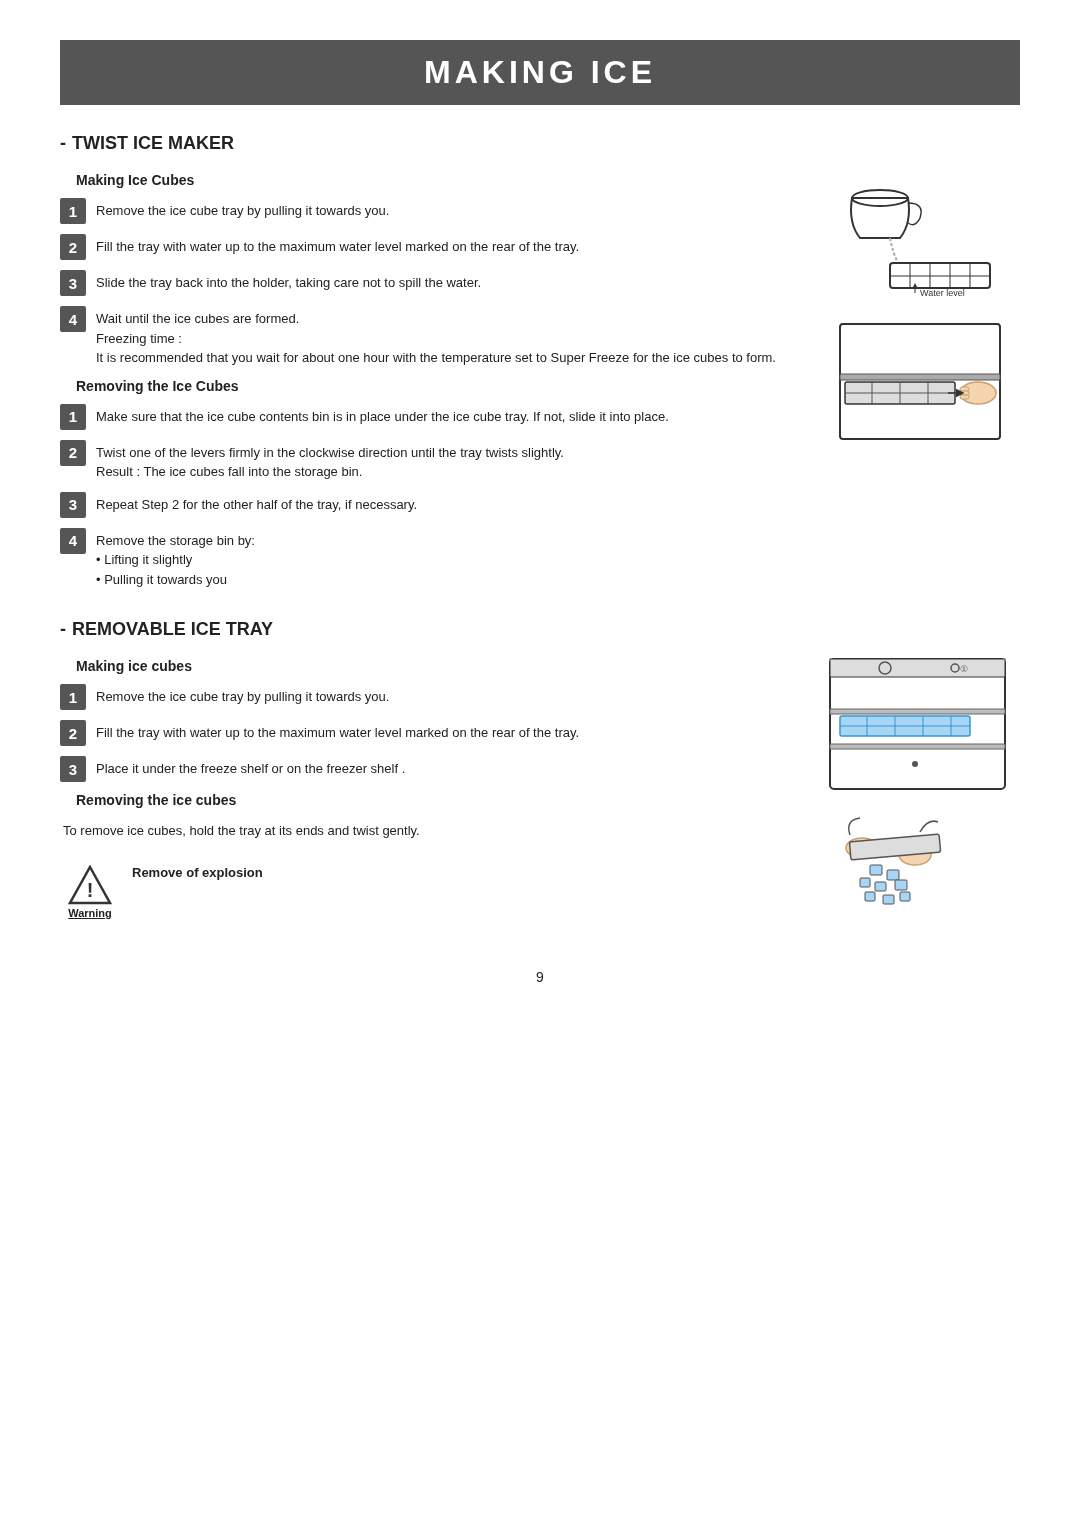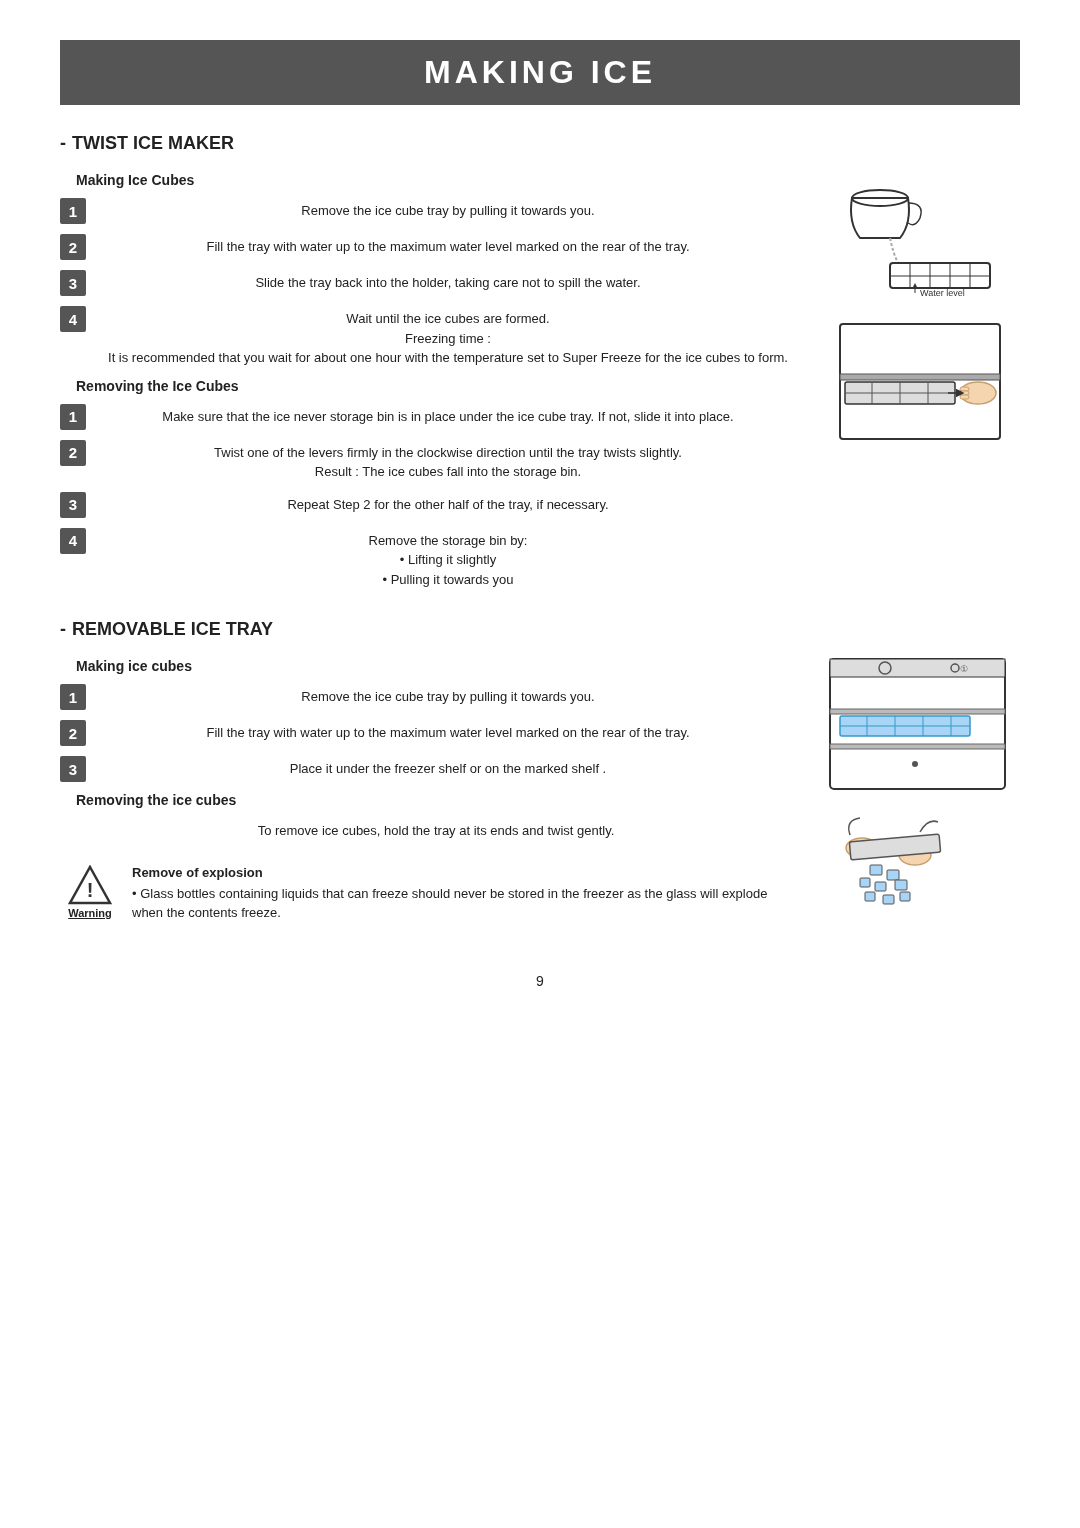--- a/index.html
+++ b/index.html
@@ -75,21 +75,20 @@
       align-items: center;
       justify-content: center;
       flex-shrink: 0;
       border-radius: 2px;
     }
 
     .step-text {
       flex: 1;
       padding-top: 3px;
       line-height: 1.5;
-      text-align: center;
     }
 
     
     .section-block {
       margin-bottom: 20px;
     }
 
     
     .warning-box {
       display: flex;
@@ -197,21 +196,21 @@
             Wait until the ice cubes are formed.<br>
             Freezing time :<br>
             It is recommended that you wait for about one hour with the temperature set to Super Freeze for the ice cubes to form.
           </div>
         </div>
 
         <div class="sub-heading">Removing the Ice Cubes</div>
 
         <div class="step">
           <div class="step-number">1</div>
-          <div class="step-text">Make sure that the ice never storage bin is in place under the ice cube tray. If not, slide it into place.</div>
+          <div class="step-text">Make sure that the ice cube contents bin is in place under the ice cube tray. If not, slide it into place.</div>
         </div>
         <div class="step">
           <div class="step-number">2</div>
           <div class="step-text">
             Twist one of the levers firmly in the clockwise direction until the tray twists slightly.<br>
             Result : The ice cubes fall into the storage bin.
           </div>
         </div>
         <div class="step">
           <div class="step-number">3</div>
@@ -287,37 +286,36 @@
         <div class="step">
           <div class="step-number">1</div>
           <div class="step-text">Remove the ice cube tray by pulling it towards you.</div>
         </div>
         <div class="step">
           <div class="step-number">2</div>
           <div class="step-text">Fill the tray with water up to the maximum water level marked on the rear of the tray.</div>
         </div>
         <div class="step">
           <div class="step-number">3</div>
-          <div class="step-text">Place it under the freezer shelf or on the marked shelf .</div>
+          <div class="step-text">Place it under the freeze shelf or on the freezer shelf .</div>
         </div>
 
         <div class="sub-heading">Removing the ice cubes</div>
-        <div class="step-text" style="margin-left: 12px; margin-bottom: 14px; line-height: 1.5;">To remove ice cubes, hold the tray at its ends and twist gently.</div>
+        <div class="step-text" style="margin-left: 3px; margin-bottom: 14px; line-height: 1.5;">To remove ice cubes, hold the tray at its ends and twist gently.</div>
 
         <div class="warning-box">
           <div class="warning-icon-col">
             <svg class="warning-triangle" viewBox="0 0 44 40">
               <polygon points="22,2 42,38 2,38" fill="none" stroke="#333" stroke-width="2.5"></polygon>
               <text x="22" y="32" text-anchor="middle" font-size="20" font-weight="bold" fill="#333">!</text>
             </svg>
             <span class="warning-label">Warning</span>
           </div>
           <div class="warning-content">
             <div class="warning-title">Remove of explosion</div>
-            <div class="warning-text">• Glass bottles containing liquids that can freeze should never be stored in the freezer as the glass will explode when the contents freeze.</div>
           </div>
         </div>
 
       </div>
 
       <div class="right-illustrations">
 
         <div class="illustration">
           <svg width="190" height="140" viewBox="0 0 190 140">
 

